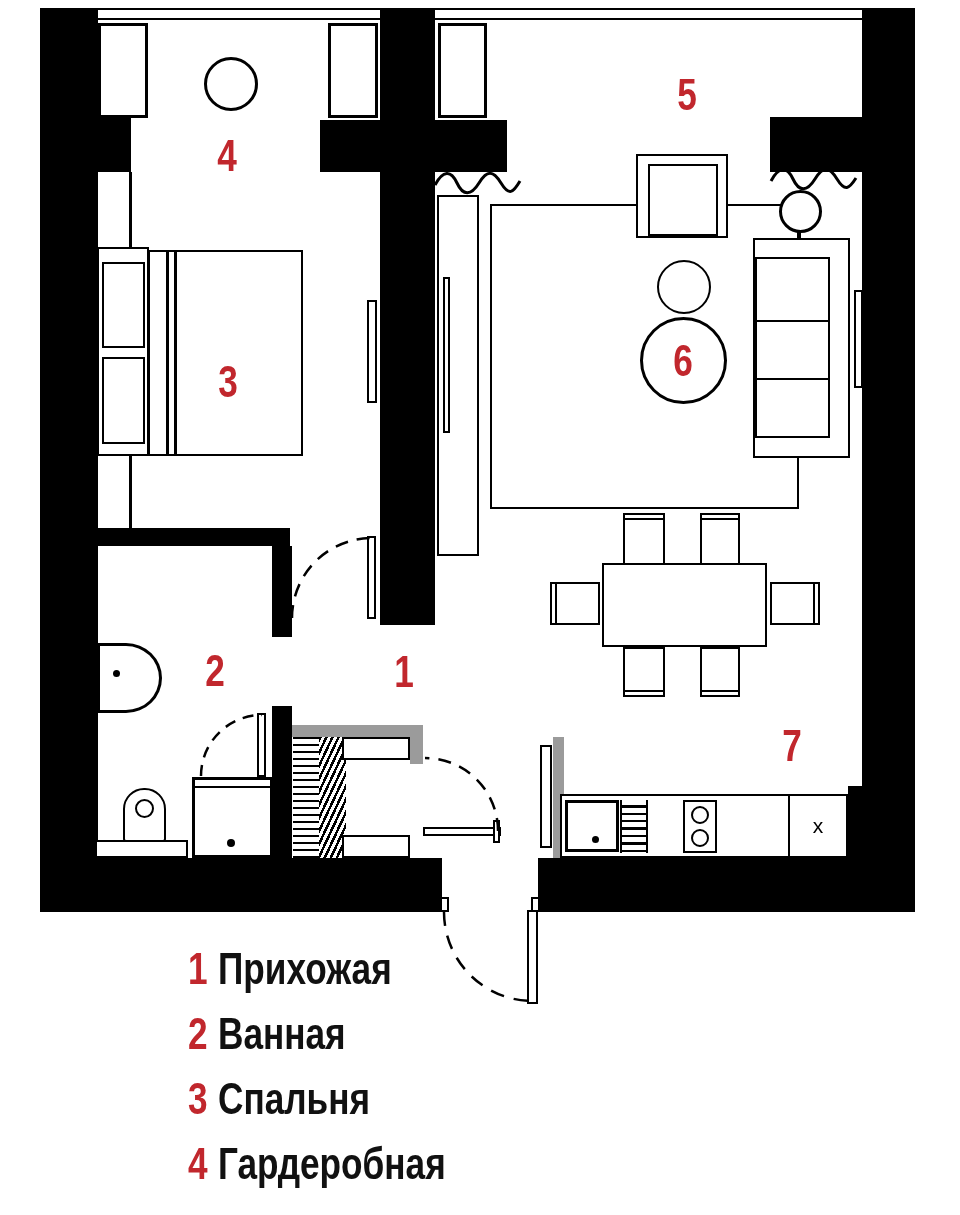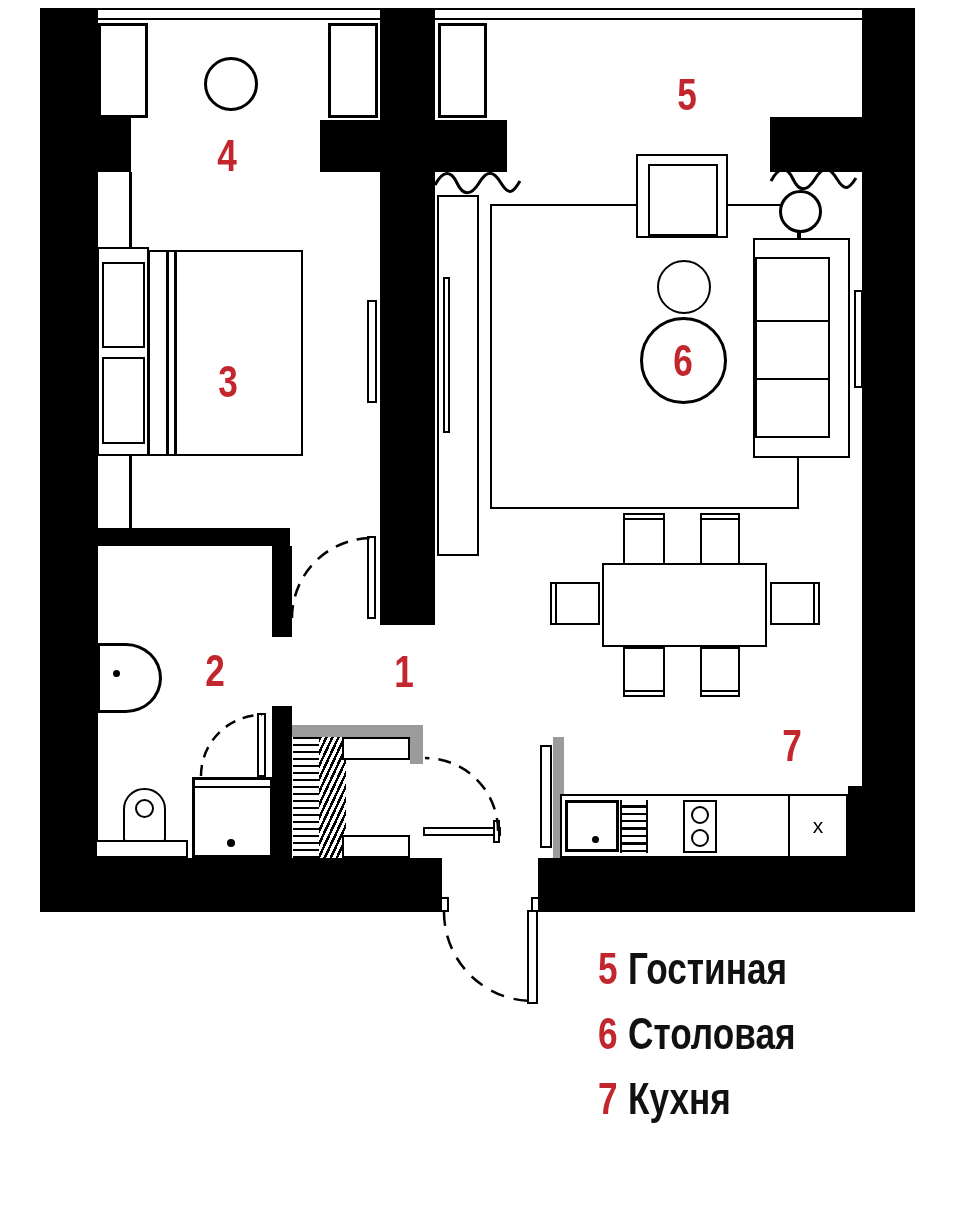--- a/index.html
+++ b/index.html
@@ -155,25 +155,28 @@
   </svg>
 
   <div class="num" style="left:404px;top:672px;">1</div>
   <div class="num" style="left:215px;top:671px;">2</div>
   <div class="num" style="left:228px;top:382px;">3</div>
   <div class="num" style="left:227px;top:156px;">4</div>
   <div class="num" style="left:687px;top:95px;">5</div>
   <div class="num" style="left:683px;top:361px;">6</div>
   <div class="num" style="left:792px;top:746px;">7</div>
 
-  <div class="legend-col" style="left:598px;top:936px;">
+  <div class="legend-col" style="left:188px;top:936px;">
     <div class="legend-row">
-      <span class="legend-num">5</span><span>Гостиная</span>
+      <span class="legend-num">1</span><span>Прихожая</span>
     </div>
     <div class="legend-row">
-      <span class="legend-num">6</span><span>Столовая</span>
+      <span class="legend-num">2</span><span>Ванная</span>
     </div>
     <div class="legend-row">
-      <span class="legend-num">7</span><span>Кухня</span>
+      <span class="legend-num">3</span><span>Спальня</span>
+    </div>
+    <div class="legend-row">
+      <span class="legend-num">4</span><span>Гардеробная</span>
     </div>
   </div>
 
 </div>
 
 </body></html>

